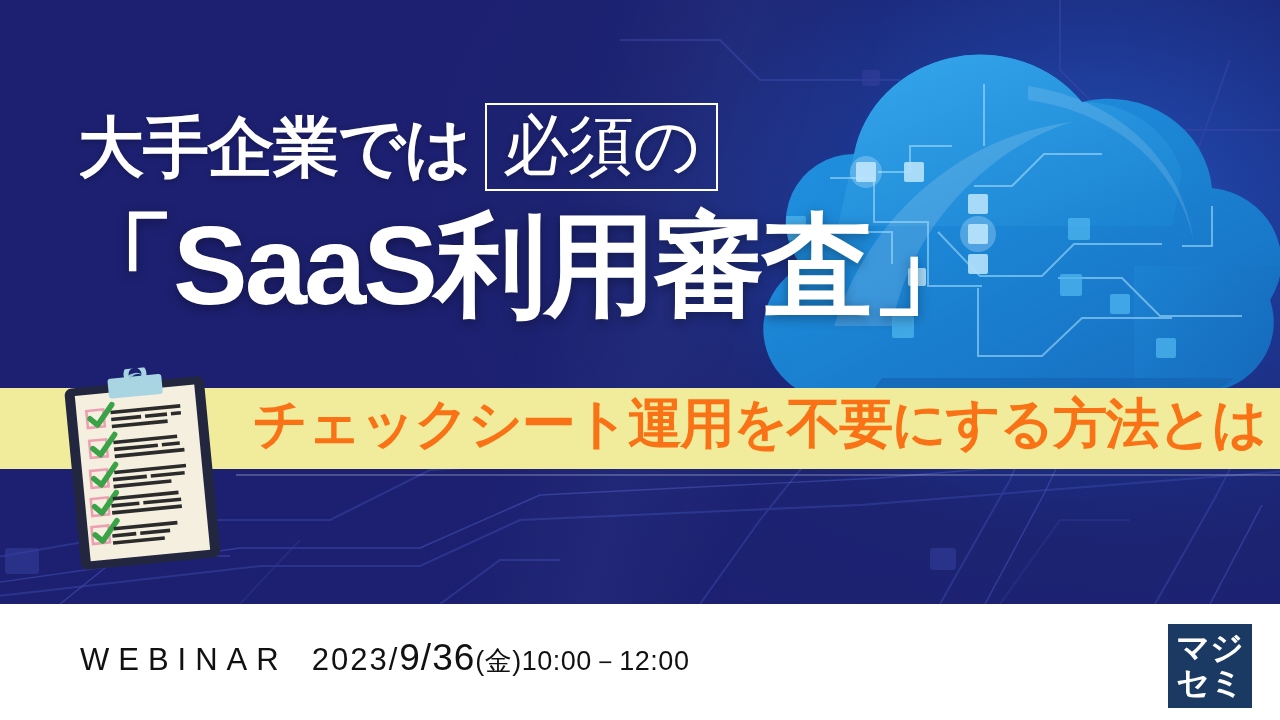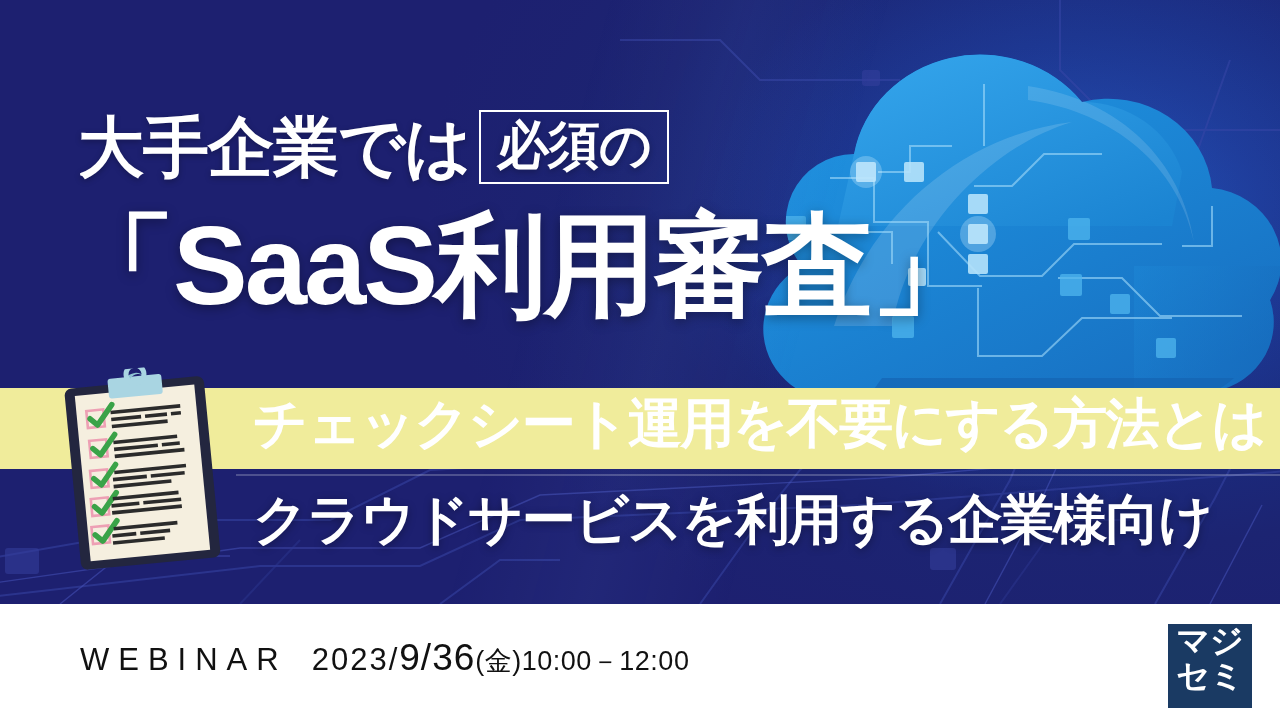--- a/index.html
+++ b/index.html
@@ -63,38 +63,38 @@
     background: #f0ec9b;
   }
 
   
   .title-line1 {
     position: absolute;
     left: 78px;
     top: 99px;
     display: flex;
     align-items: center;
-    gap: 8px;
+    gap: 14px;
     height: 96px;
   }
   .t1-plain {
     color: #ffffff;
     font-size: 66px;
     font-weight: bold;
     letter-spacing: -1px;
     line-height: 1;
     text-shadow: 0 2px 6px rgba(0,0,0,0.28);
     white-space: nowrap;
   }
   .t1-boxed {
     border: 2px solid #ffffff;
     padding: 7px 16px 11px 16px;
     color: #ffffff;
-    font-size: 52px;
-    font-weight: bold;
+    font-size: 66px;
+    font-weight: normal;
     letter-spacing: -1px;
     line-height: 1;
     white-space: nowrap;
     text-shadow: 0 2px 6px rgba(0,0,0,0.28);
   }
 
   .title-line2 {
     position: absolute;
     left: 64px;
     top: 210px;
@@ -105,21 +105,21 @@
     letter-spacing: -3px;
     white-space: nowrap;
     text-shadow: 0 3px 12px rgba(0,0,0,0.35);
     text-align: center;
   }
 
   .band-text {
     position: absolute;
     left: 253px;
     top: 396px;
-    color: #ffffff;
+    color: #f97316;
     font-size: 54px;
     font-weight: bold;
     line-height: 1;
     letter-spacing: -1.5px;
     white-space: nowrap;
     text-align: right;
   }
 
   .sub-text {
     position: absolute;
@@ -181,20 +181,21 @@
   .logo {
     position: absolute;
     left: 1168px;
     top: 624px;
     width: 84px;
     height: 84px;
     background: #1a3a63;
     display: flex;
     flex-direction: column;
     align-items: center;
+    justify-content: center;
     line-height: 1;
   }
   .logo-row {
     color: #ffffff;
     font-size: 33px;
     font-weight: bold;
     letter-spacing: 0px;
     line-height: 1.06;
   }
 </style>
@@ -329,21 +330,20 @@
 
   <div class="title-line1">
     <span class="t1-plain">大手企業では</span>
     <span class="t1-boxed">必須の</span>
   </div>
 
   <div class="title-line2">「SaaS利用審査」</div>
 
   <div class="band-text">チェックシート運用を不要にする方法とは</div>
 
-  <div class="sub-text">クラウドサービスを利用する企業様向け</div>
 
   <svg class="clipboard" viewBox="0 0 152 200">
 
     <rect x="6" y="14" width="140" height="182" rx="7" fill="#23263f"></rect>
 
     <rect x="16" y="22" width="120" height="166" fill="#f5efdf"></rect>
 
     <rect x="50" y="8" width="54" height="20" rx="3" fill="#a9d5e2"></rect>
     <path d="M68 10 a12 12 0 0 1 20 0 a9 9 0 0 0 -15 0 Z" fill="#8ec3d4"></path>
     <circle cx="78" cy="6" r="9" fill="none" stroke="#a9d5e2" stroke-width="5"></circle>

